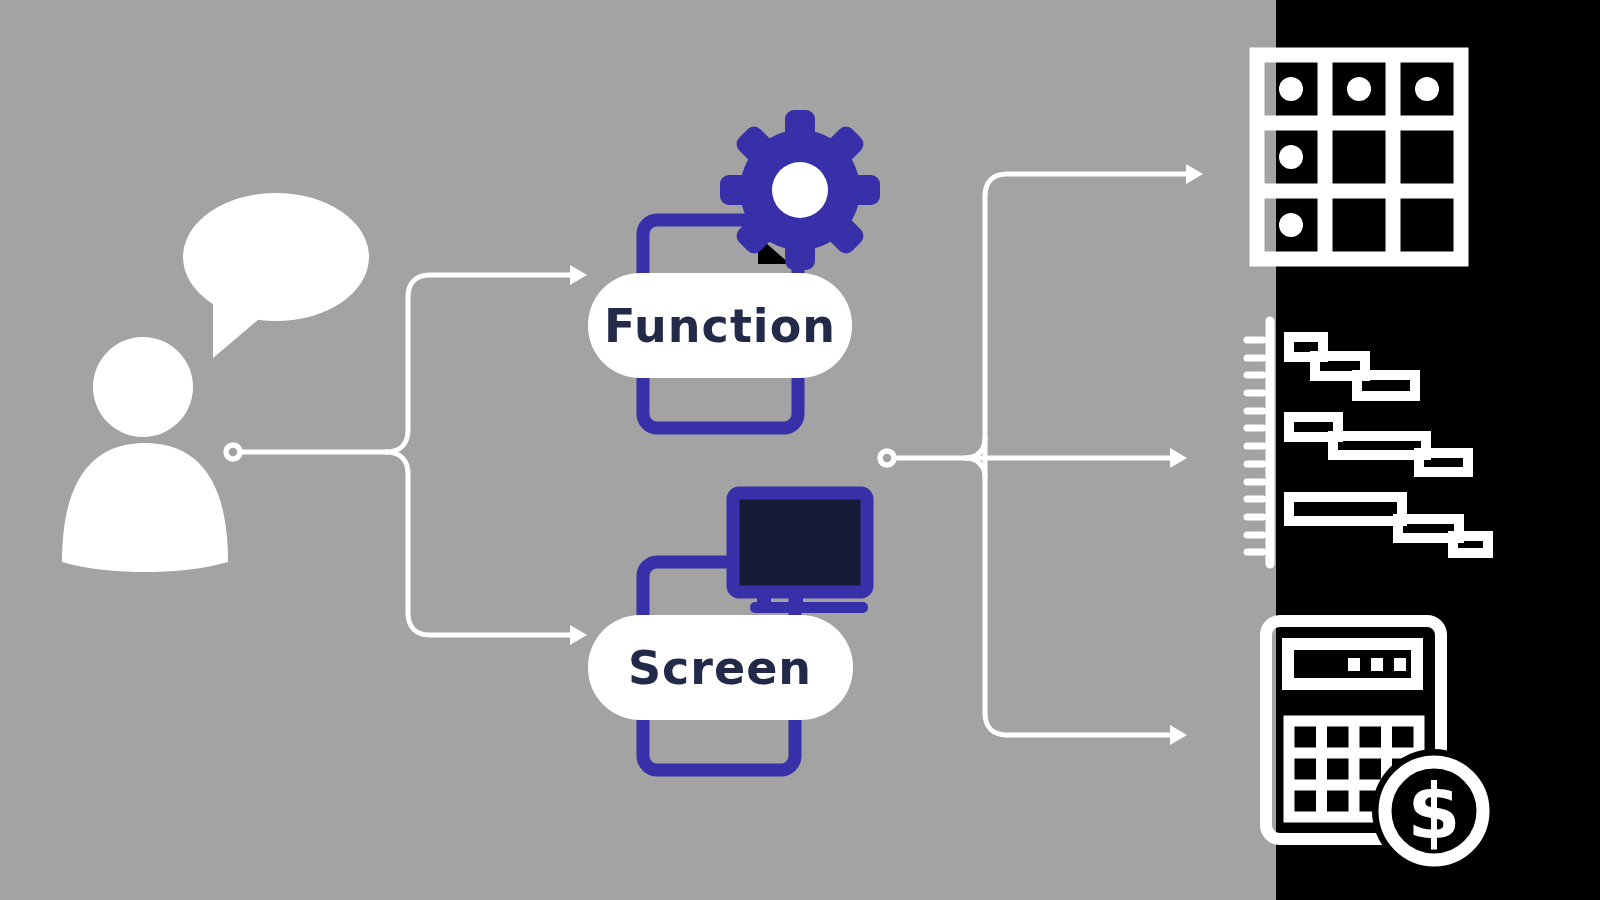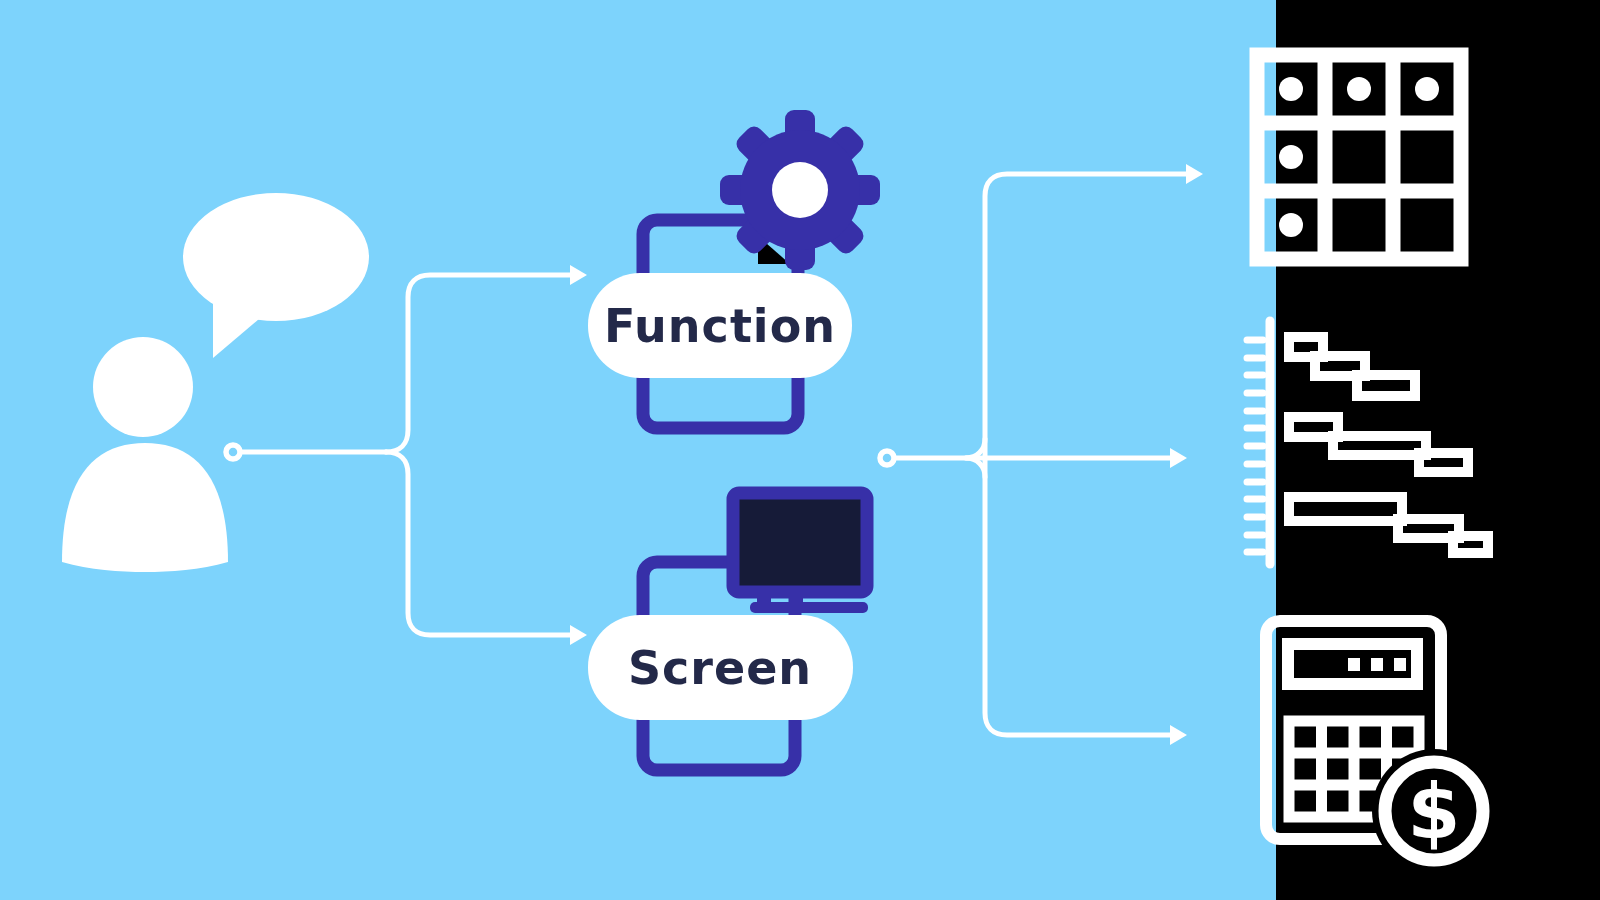--- a/index.html
+++ b/index.html
@@ -1,16 +1,16 @@
 <!DOCTYPE html>
 <html><head>
 <meta charset="utf-8">
 <style>
   html,body{margin:0;padding:0;background:#000;width:1600px;height:900px;overflow:hidden;}
-  .stage{position:relative;width:1276px;height:900px;background:#7dd3fc;}
+  .stage{position:relative;width:1276px;height:900px;background:#a3a3a3;}
   svg{display:block;}
   text{font-family:"DejaVu Sans","Liberation Sans",sans-serif;font-weight:700;}
   .node-label{font-size:46px;fill:#232949;letter-spacing:1px;}
   .dollar{font-size:76px;fill:#ffffff;}
 </style>
 </head>
 <body>
 
 <div class="stage">
 <svg width="1600" height="900" viewBox="0 0 1600 900">

